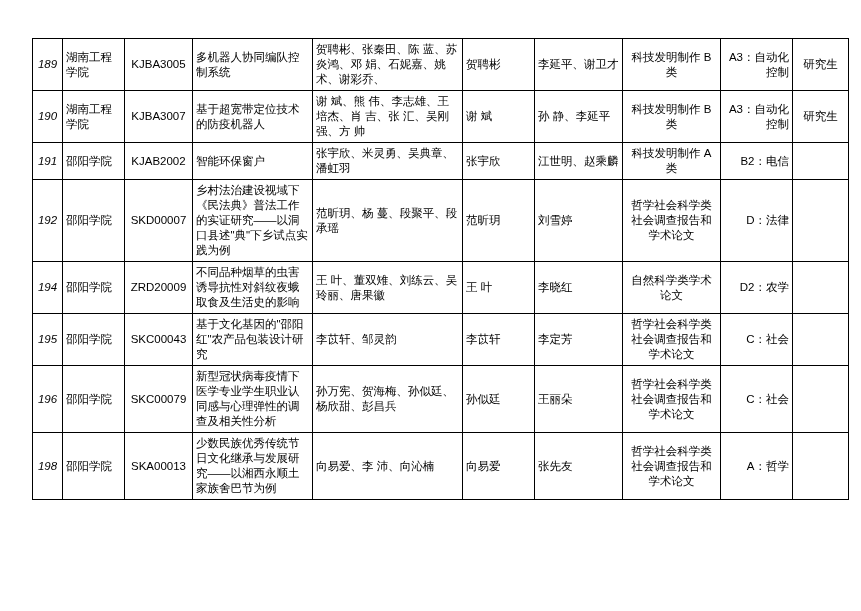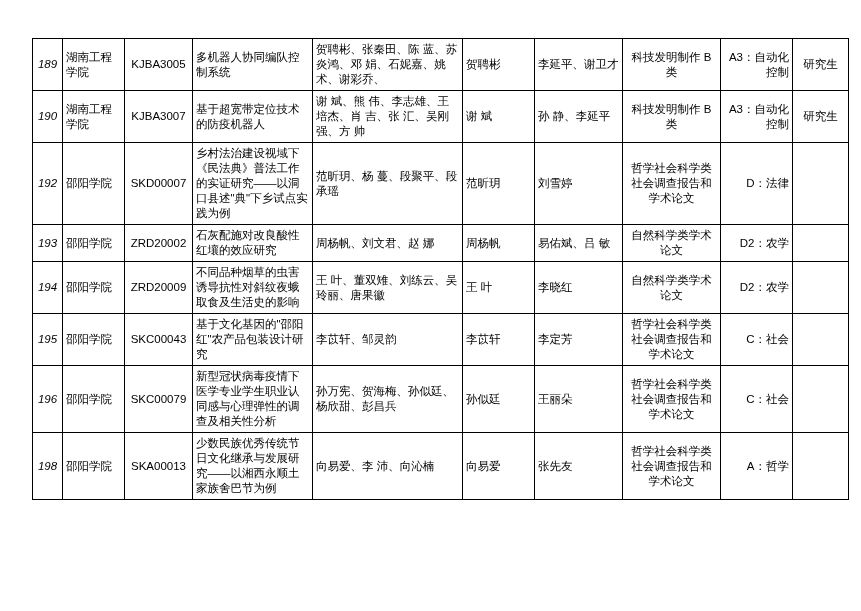--- a/index.html
+++ b/index.html
@@ -121,41 +121,41 @@
         <td class="c-code">KJBA3007</td>
         <td class="c-title">基于超宽带定位技术的防疫机器人</td>
         <td class="c-members">谢  斌、熊  伟、李志雄、王培杰、肖  吉、张  汇、吴刚强、方  帅</td>
         <td class="c-leader">谢  斌</td>
         <td class="c-advisor">孙  静、李延平</td>
         <td class="c-category">科技发明制作 B 类</td>
         <td class="c-field">A3：自动化控制</td>
         <td class="c-level">研究生</td>
       </tr>
       <tr>
+        <td class="c-no">191</td>
+        <td class="c-school">邵阳学院</td>
+        <td class="c-code">KJAB2002</td>
+        <td class="c-title">智能环保窗户</td>
+        <td class="c-members">张宇欣、米灵勇、吴典章、潘虹羽</td>
+        <td class="c-leader">张宇欣</td>
+        <td class="c-advisor">江世明、赵乘麟</td>
+        <td class="c-category">科技发明制作 A 类</td>
+        <td class="c-field">B2：电信</td>
+        <td class="c-level"></td>
+      </tr>
+      <tr>
         <td class="c-no">192</td>
         <td class="c-school">邵阳学院</td>
         <td class="c-code">SKD00007</td>
         <td class="c-title">乡村法治建设视域下《民法典》普法工作的实证研究——以洞口县述"典"下乡试点实践为例</td>
         <td class="c-members">范昕玥、杨  蔓、段聚平、段承瑶</td>
         <td class="c-leader">范昕玥</td>
         <td class="c-advisor">刘雪婷</td>
         <td class="c-category">哲学社会科学类社会调查报告和学术论文</td>
         <td class="c-field">D：法律</td>
-        <td class="c-level"></td>
-      </tr>
-      <tr>
-        <td class="c-no">193</td>
-        <td class="c-school">邵阳学院</td>
-        <td class="c-code">ZRD20002</td>
-        <td class="c-title">石灰配施对改良酸性红壤的效应研究</td>
-        <td class="c-members">周杨帆、刘文君、赵  娜</td>
-        <td class="c-leader">周杨帆</td>
-        <td class="c-advisor">易佑斌、吕  敏</td>
-        <td class="c-category">自然科学类学术论文</td>
-        <td class="c-field">D2：农学</td>
         <td class="c-level"></td>
       </tr>
       <tr>
         <td class="c-no">194</td>
         <td class="c-school">邵阳学院</td>
         <td class="c-code">ZRD20009</td>
         <td class="c-title">不同品种烟草的虫害诱导抗性对斜纹夜蛾取食及生活史的影响</td>
         <td class="c-members">王  叶、董双雉、刘练云、吴玲丽、唐果徽</td>
         <td class="c-leader">王  叶</td>
         <td class="c-advisor">李晓红</td>

